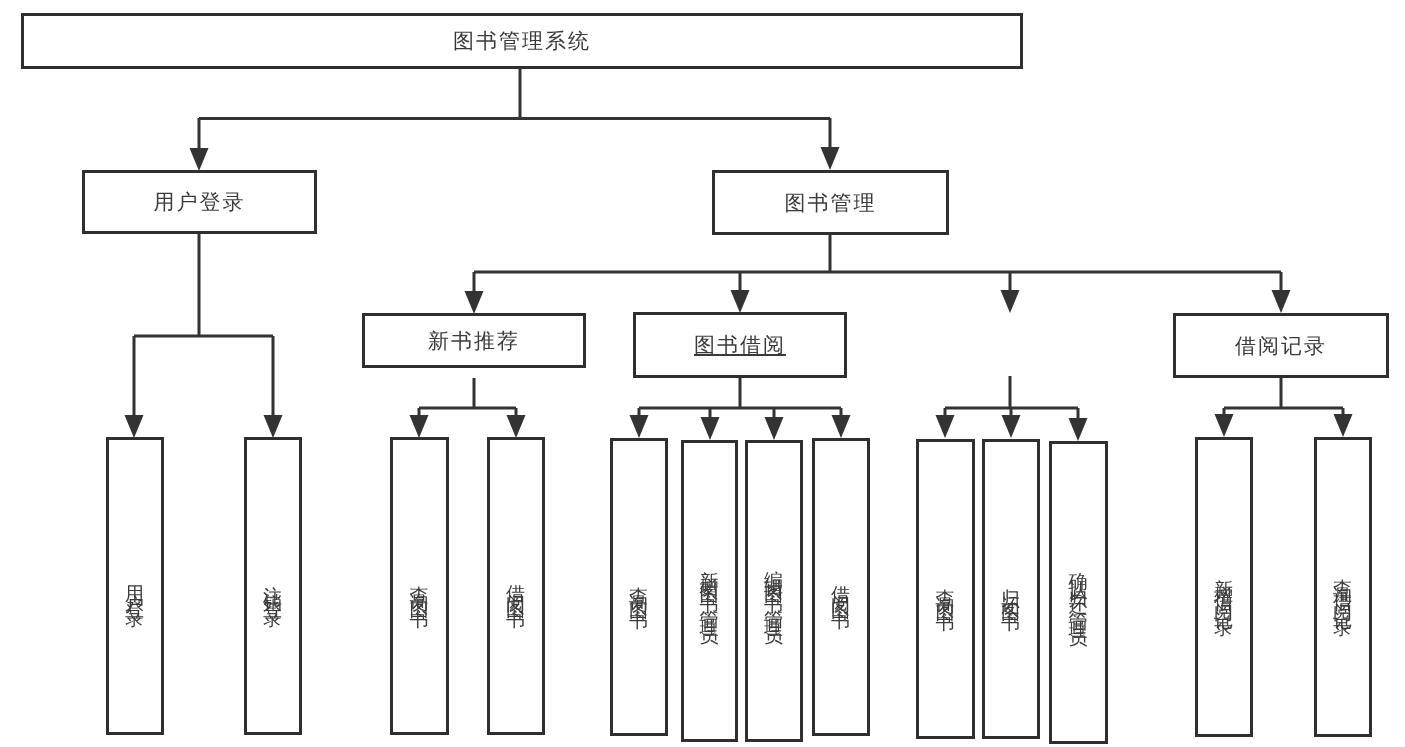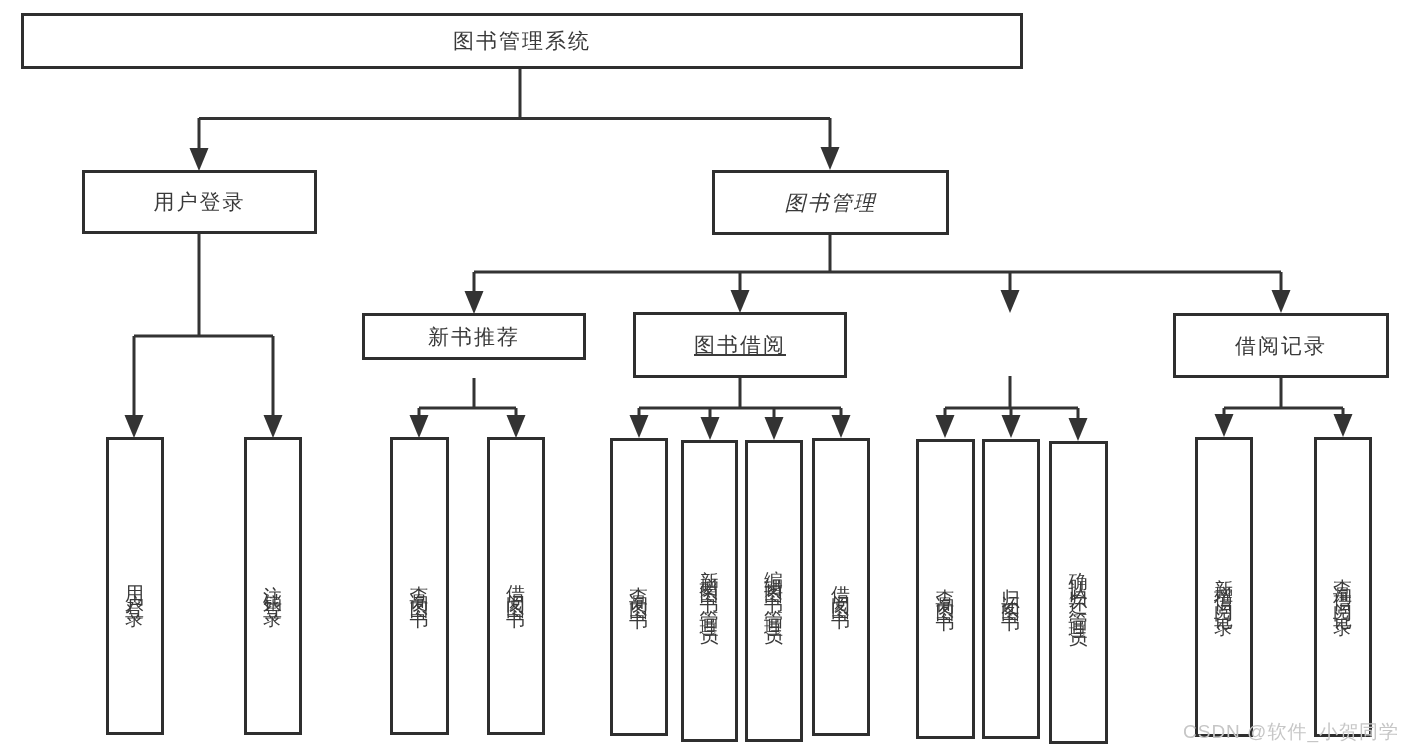--- a/index.html
+++ b/index.html
@@ -108,25 +108,25 @@
     </g>
   </svg>
 
   <div class="box hbox" style="left:21px;top:13px;width:1002px;height:56px;">
     <span>图书管理系统</span>
   </div>
 
   <div class="box hbox" style="left:82px;top:170px;width:235px;height:64px;">
     <span>用户登录</span>
   </div>
-  <div class="box hbox" style="left:712px;top:170px;width:237px;height:65px;font-style:italic;">
+  <div class="box hbox" style="left:712px;top:170px;width:237px;height:65px;">
     <span>图书管理</span>
   </div>
 
-  <div class="box hbox" style="left:362px;top:313px;width:224px;height:47px;">
+  <div class="box hbox" style="left:362px;top:313px;width:224px;height:55px;">
     <span>新书推荐</span>
   </div>
   <div class="box hbox" style="left:633px;top:312px;width:214px;height:66px;text-decoration:underline;">
     <span>图书借阅</span>
   </div>
   <div class="box hbox" style="left:1173px;top:313px;width:216px;height:65px;">
     <span>借阅记录</span>
   </div>
 
   <div class="box leaf" style="left:106px;top:437px;width:58px;height:298px;">
@@ -166,15 +166,14 @@
     <span class="vtext">确认归还（管理员）</span>
   </div>
 
   <div class="box leaf" style="left:1195px;top:437px;width:58px;height:300px;">
     <span class="vtext">新增借阅记录</span>
   </div>
   <div class="box leaf" style="left:1314px;top:437px;width:58px;height:300px;">
     <span class="vtext">查询借阅记录</span>
   </div>
 
-  <div class="watermark">CSDN @软件_小贺同学</div>
 
 </div>
 
 </body></html>

